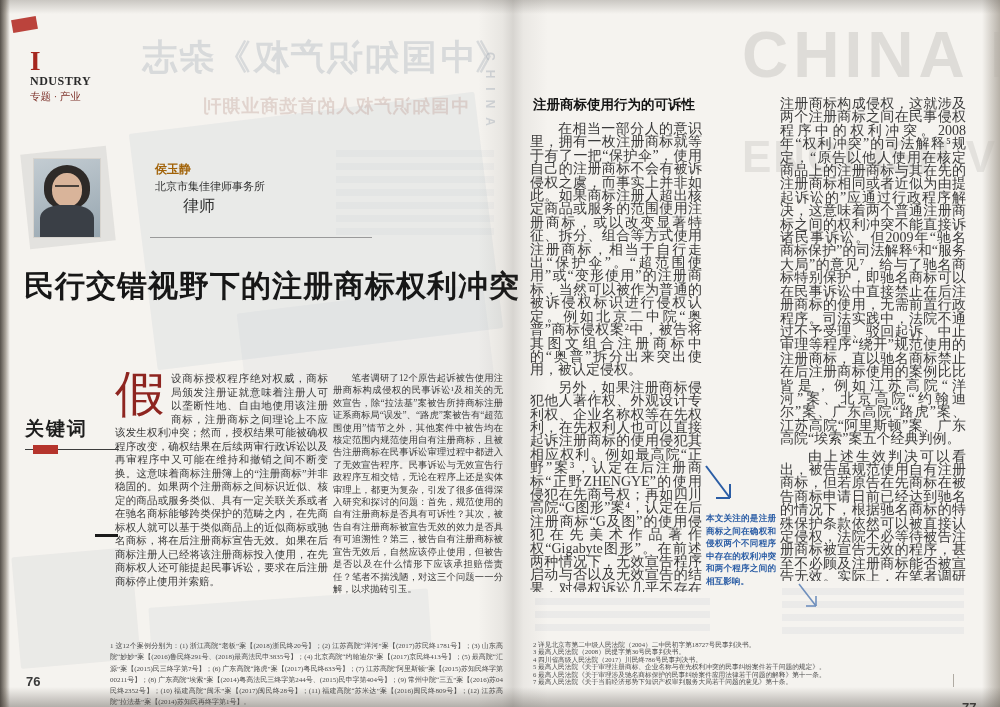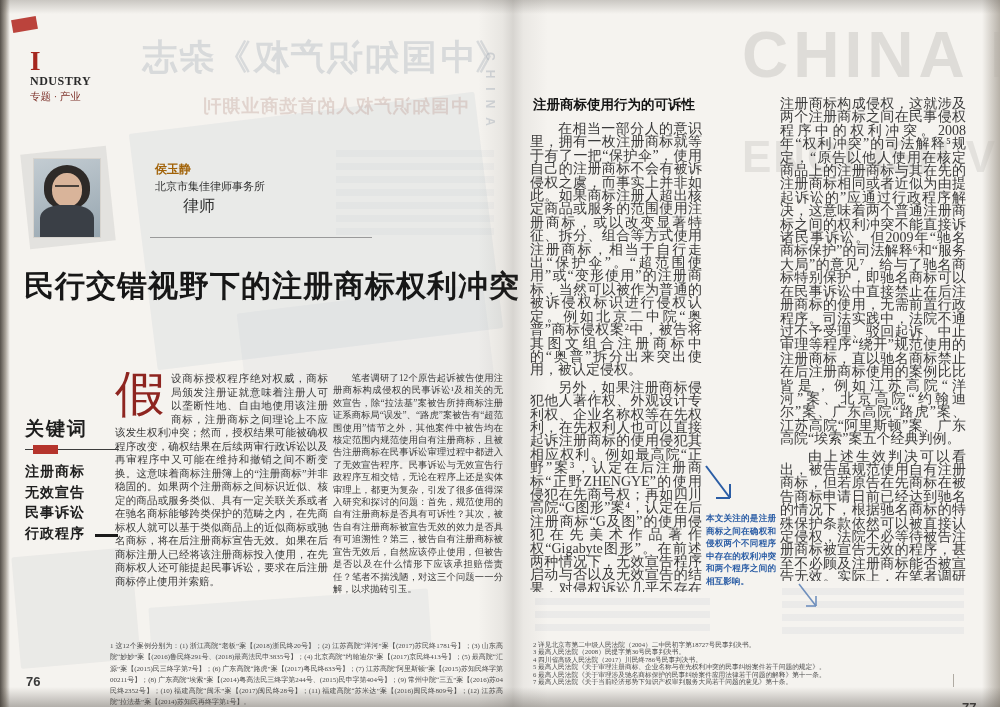--- a/index.html
+++ b/index.html
@@ -152,26 +152,20 @@
   <div class="author-name">侯玉静</div>
   <div class="author-org">北京市集佳律师事务所</div>
   <div class="author-role">律师</div>
   <div class="author-rule"></div>
 
   <div class="keywords">
     <div class="kw-head">关键词</div>
     <div class="kw-rule">
       <div class="kw-redblock"></div>
     </div>
-    <div class="kw-items">
-      <div class="kw-item">注册商标</div>
-      <div class="kw-item">无效宣告</div>
-      <div class="kw-item">民事诉讼</div>
-      <div class="kw-item">行政程序</div>
-    </div>
   </div>
   <div class="margin-dash"></div>
 
   <div class="lp-col1">
     <span class="dropcap">假</span>
     <span>设商标授权程序绝对权威，商标局颁发注册证就意味着注册人可以垄断性地、自由地使用该注册商标，注册商标之间理论上不应该发生权利冲突；然而，授权结果可能被确权程序改变，确权结果在后续两审行政诉讼以及再审程序中又可能在维持和撤销之间不断变换。这意味着商标注册簿上的“注册商标”并非稳固的。如果两个注册商标之间标识近似、核定的商品或服务类似、具有一定关联关系或者在驰名商标能够跨类保护的范畴之内，在先商标权人就可以基于类似商品上的近似商标或驰名商标，将在后注册商标宣告无效。如果在后商标注册人已经将该注册商标投入使用，在先商标权人还可能提起民事诉讼，要求在后注册商标停止使用并索赔。</span>
   </div>
   <div class="lp-col2">笔者调研了12个原告起诉被告使用注册商标构成侵权的民事诉讼¹及相关的无效宣告，除“拉法基”案被告所持商标注册证系商标局“误发”、“路虎”案被告有“超范围使用”情节之外，其他案件中被告均在核定范围内规范使用自有注册商标，且被告注册商标在民事诉讼审理过程中都进入了无效宣告程序。民事诉讼与无效宣告行政程序互相交错，无论在程序上还是实体审理上，都更为复杂，引发了很多值得深入研究和探讨的问题：首先，规范使用的自有注册商标是否具有可诉性？其次，被告自有注册商标被宣告无效的效力是否具有可追溯性？第三，被告自有注册商标被宣告无效后，自然应该停止使用，但被告是否以及在什么情形下应该承担赔偿责任？笔者不揣浅陋，对这三个问题一一分解，以求抛砖引玉。</div>
 
   <div class="lp-footnote">1 这12个案例分别为：(1) 浙江高院“老板”案【(2018)浙民终20号】；(2) 江苏高院“洋河”案【(2017)苏民终1781号】；(3) 山东高院“妙妙”案【(2016)鲁民终291号、(2018)最高法民申3835号】；(4) 北京高院“约翰迪尔”案【(2017)京民终413号】；(5) 最高院“汇源”案【(2015)民三终字第7号】；(6) 广东高院“路虎”案【(2017)粤民终633号】；(7) 江苏高院“阿里斯顿”案【(2015)苏知民终字第00211号】；(8) 广东高院“埃索”案【(2014)粤高法民三终字第244号、(2015)民申字第404号】；(9) 常州中院“三五”案【(2016)苏04民终2352号】；(10) 福建高院“闽禾”案【(2017)闽民终28号】；(11) 福建高院“苏米达”案【(2016)闽民终809号】；(12) 江苏高院“拉法基”案【(2014)苏知民再终字第1号】。</div>

